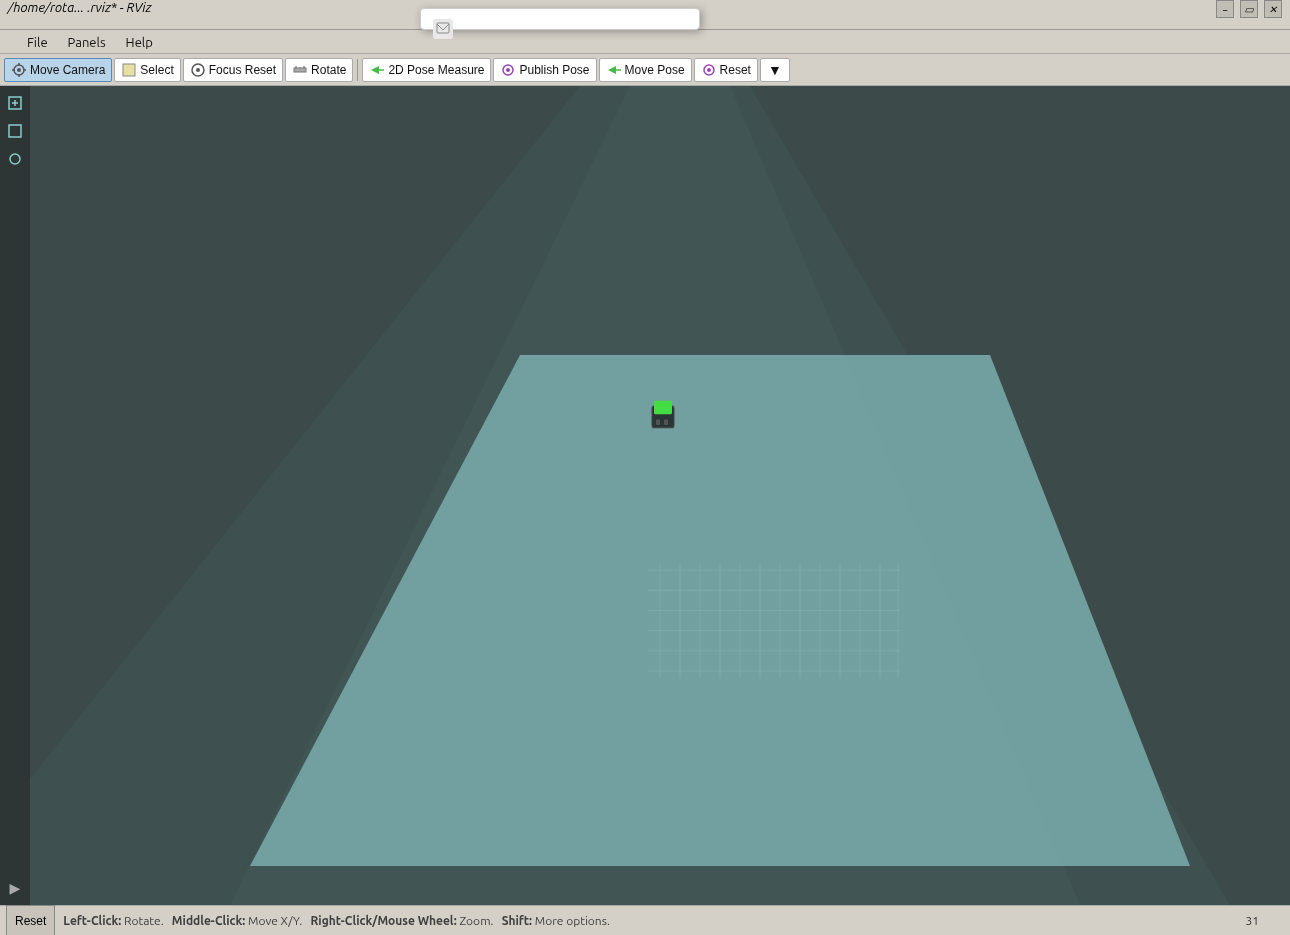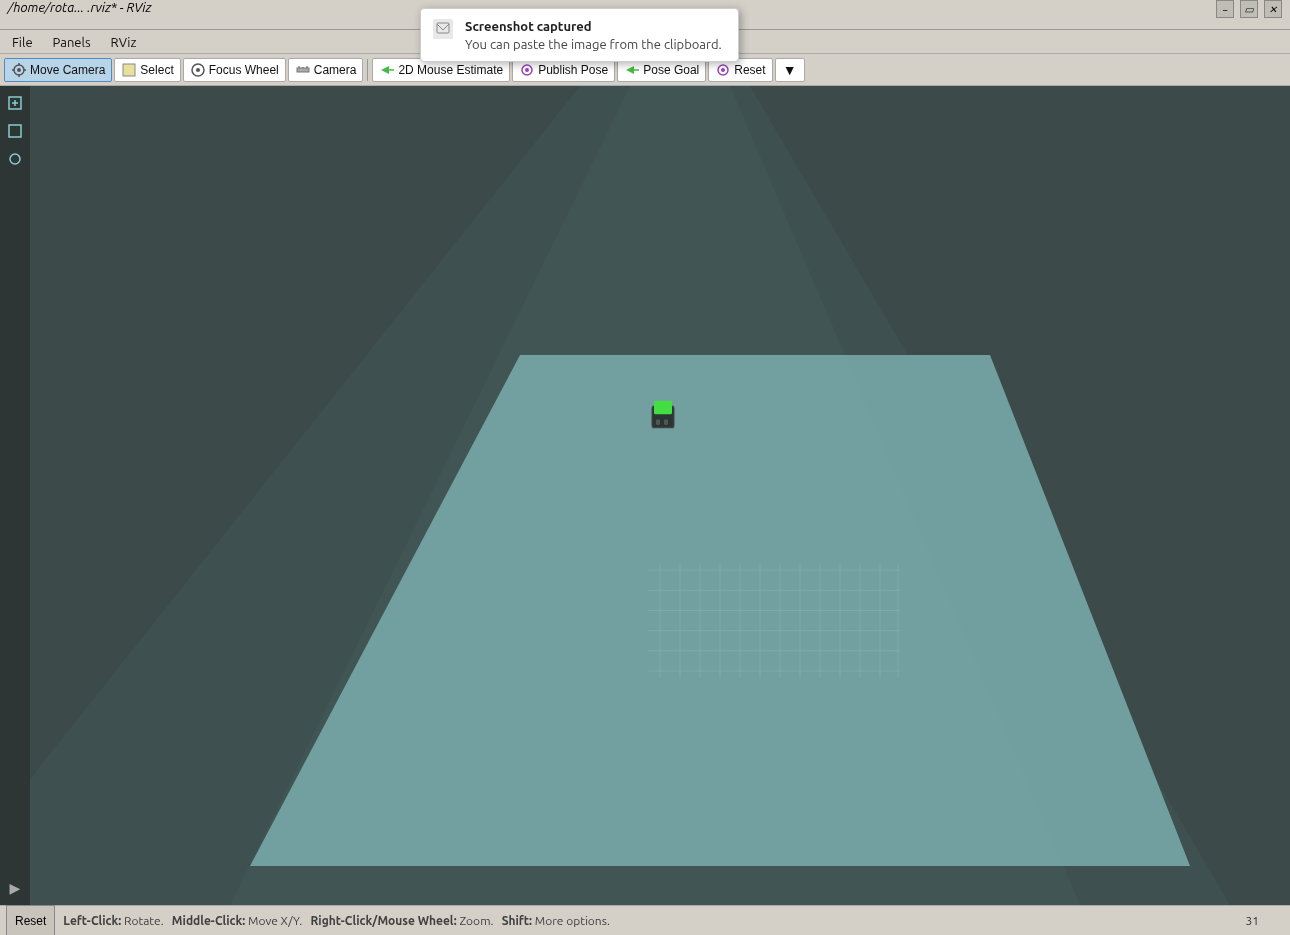--- a/index.html
+++ b/index.html
@@ -41,21 +41,21 @@
 
     
     #menubar {
       position: absolute;
       top: 30px; left: 0; right: 0;
       height: 24px;
       background: #d4d0c8;
       border-bottom: 1px solid #aaa;
       display: flex;
       align-items: center;
-      padding: 0 4px;
+      padding: 0 19px;
       gap: 4px;
       z-index: 10;
     }
     .menu-item {
       padding: 2px 8px;
       font-size: 13px;
       color: #111;
       cursor: pointer;
     }
 
@@ -229,21 +229,21 @@
   <div id="titlebar-controls">
     <div class="titlebar-btn">−</div>
     <div class="titlebar-btn">▭</div>
     <div class="titlebar-btn">✕</div>
   </div>
 </div>
 
 <div id="menubar">
   <div class="menu-item">File</div>
   <div class="menu-item">Panels</div>
-  <div class="menu-item">RViz</div>
+  <div class="menu-item">Help</div>
 </div>
 
 <div id="toolbar">
   <button class="toolbar-btn active">
     <span class="toolbar-btn-icon">
       <svg width="16" height="16" viewBox="0 0 16 16">
           <circle cx="8" cy="8" r="5" fill="none" stroke="#555" stroke-width="1.5"></circle>
           <circle cx="8" cy="8" r="2" fill="#555"></circle>
           <line x1="8" y1="1" x2="8" y2="4" stroke="#555" stroke-width="1.5"></line>
           <line x1="8" y1="12" x2="8" y2="15" stroke="#555" stroke-width="1.5"></line>
@@ -261,60 +261,60 @@
     </span>
     <span>Select</span>
   </button>
   <button class="toolbar-btn">
     <span class="toolbar-btn-icon">
       <svg width="16" height="16" viewBox="0 0 16 16">
           <circle cx="8" cy="8" r="6" fill="none" stroke="#555" stroke-width="1.5"></circle>
           <circle cx="8" cy="8" r="2" fill="#555"></circle>
         </svg>
     </span>
-    <span>Focus Wheel</span>
+    <span>Focus Reset</span>
   </button>
   <button class="toolbar-btn">
     <span class="toolbar-btn-icon">
       <svg width="14" height="14" viewBox="0 0 14 14">
           <rect x="1" y="5" width="12" height="4" fill="#aaa" stroke="#777" stroke-width="1"></rect>
           <line x1="3" y1="5" x2="3" y2="3" stroke="#555" stroke-width="1"></line>
           <line x1="7" y1="5" x2="7" y2="4" stroke="#555" stroke-width="1"></line>
           <line x1="11" y1="5" x2="11" y2="3" stroke="#555" stroke-width="1"></line>
         </svg>
     </span>
-    <span>Camera</span>
+    <span>Rotate</span>
   </button>
   <div class="toolbar-separator"></div>
   <button class="toolbar-btn">
     <span class="toolbar-btn-icon">
       <svg width="16" height="12" viewBox="0 0 16 12">
           <polygon points="2,6 10,2 10,10" fill="#44bb44"></polygon>
           <line x1="10" y1="6" x2="15" y2="6" stroke="#44bb44" stroke-width="1.5"></line>
         </svg>
     </span>
-    <span>2D Mouse Estimate</span>
+    <span>2D Pose Measure</span>
   </button>
   <button class="toolbar-btn">
     <span class="toolbar-btn-icon">
       <svg width="14" height="14" viewBox="0 0 14 14">
           <circle cx="7" cy="7" r="5" fill="none" stroke="#9944bb" stroke-width="1.5"></circle>
           <circle cx="7" cy="7" r="2" fill="#9944bb"></circle>
         </svg>
     </span>
     <span>Publish Pose</span>
   </button>
   <button class="toolbar-btn">
     <span class="toolbar-btn-icon">
       <svg width="16" height="12" viewBox="0 0 16 12">
           <polygon points="2,6 10,2 10,10" fill="#44bb44"></polygon>
           <line x1="10" y1="6" x2="15" y2="6" stroke="#44bb44" stroke-width="1.5"></line>
         </svg>
     </span>
-    <span>Pose Goal</span>
+    <span>Move Pose</span>
   </button>
   <button class="toolbar-btn">
     <span class="toolbar-btn-icon">
       <svg width="14" height="14" viewBox="0 0 14 14">
           <circle cx="7" cy="7" r="5" fill="none" stroke="#9944bb" stroke-width="1.5"></circle>
           <circle cx="7" cy="7" r="2" fill="#9944bb"></circle>
         </svg>
     </span>
     <span>Reset</span>
   </button>
@@ -322,24 +322,20 @@
     <span class="toolbar-btn-icon">▼</span>
   </button>
 </div>
 
 <div id="notification">
   <div class="notif-icon">
     <svg width="14" height="14" viewBox="0 0 14 14">
       <rect x="1" y="1" width="12" height="10" rx="1" fill="none" stroke="#888" stroke-width="1"></rect>
       <polyline points="1,2 7,8 13,2" fill="none" stroke="#888" stroke-width="1"></polyline>
     </svg>
-  </div>
-  <div id="notification-inner">
-    <div id="notification-title">Screenshot captured</div>
-    <div id="notification-body">You can paste the image from the clipboard.</div>
   </div>
 </div>
 
 <div id="left-sidebar">
   <div class="sidebar-item">
     <svg width="16" height="16" viewBox="0 0 16 16">
         <rect x="2" y="2" width="12" height="12" fill="none" stroke="#88cccc" stroke-width="1.5"></rect>
         <line x1="5" y1="8" x2="11" y2="8" stroke="#88cccc" stroke-width="1.5"></line>
         <line x1="8" y1="5" x2="8" y2="11" stroke="#88cccc" stroke-width="1.5"></line>
       </svg>

